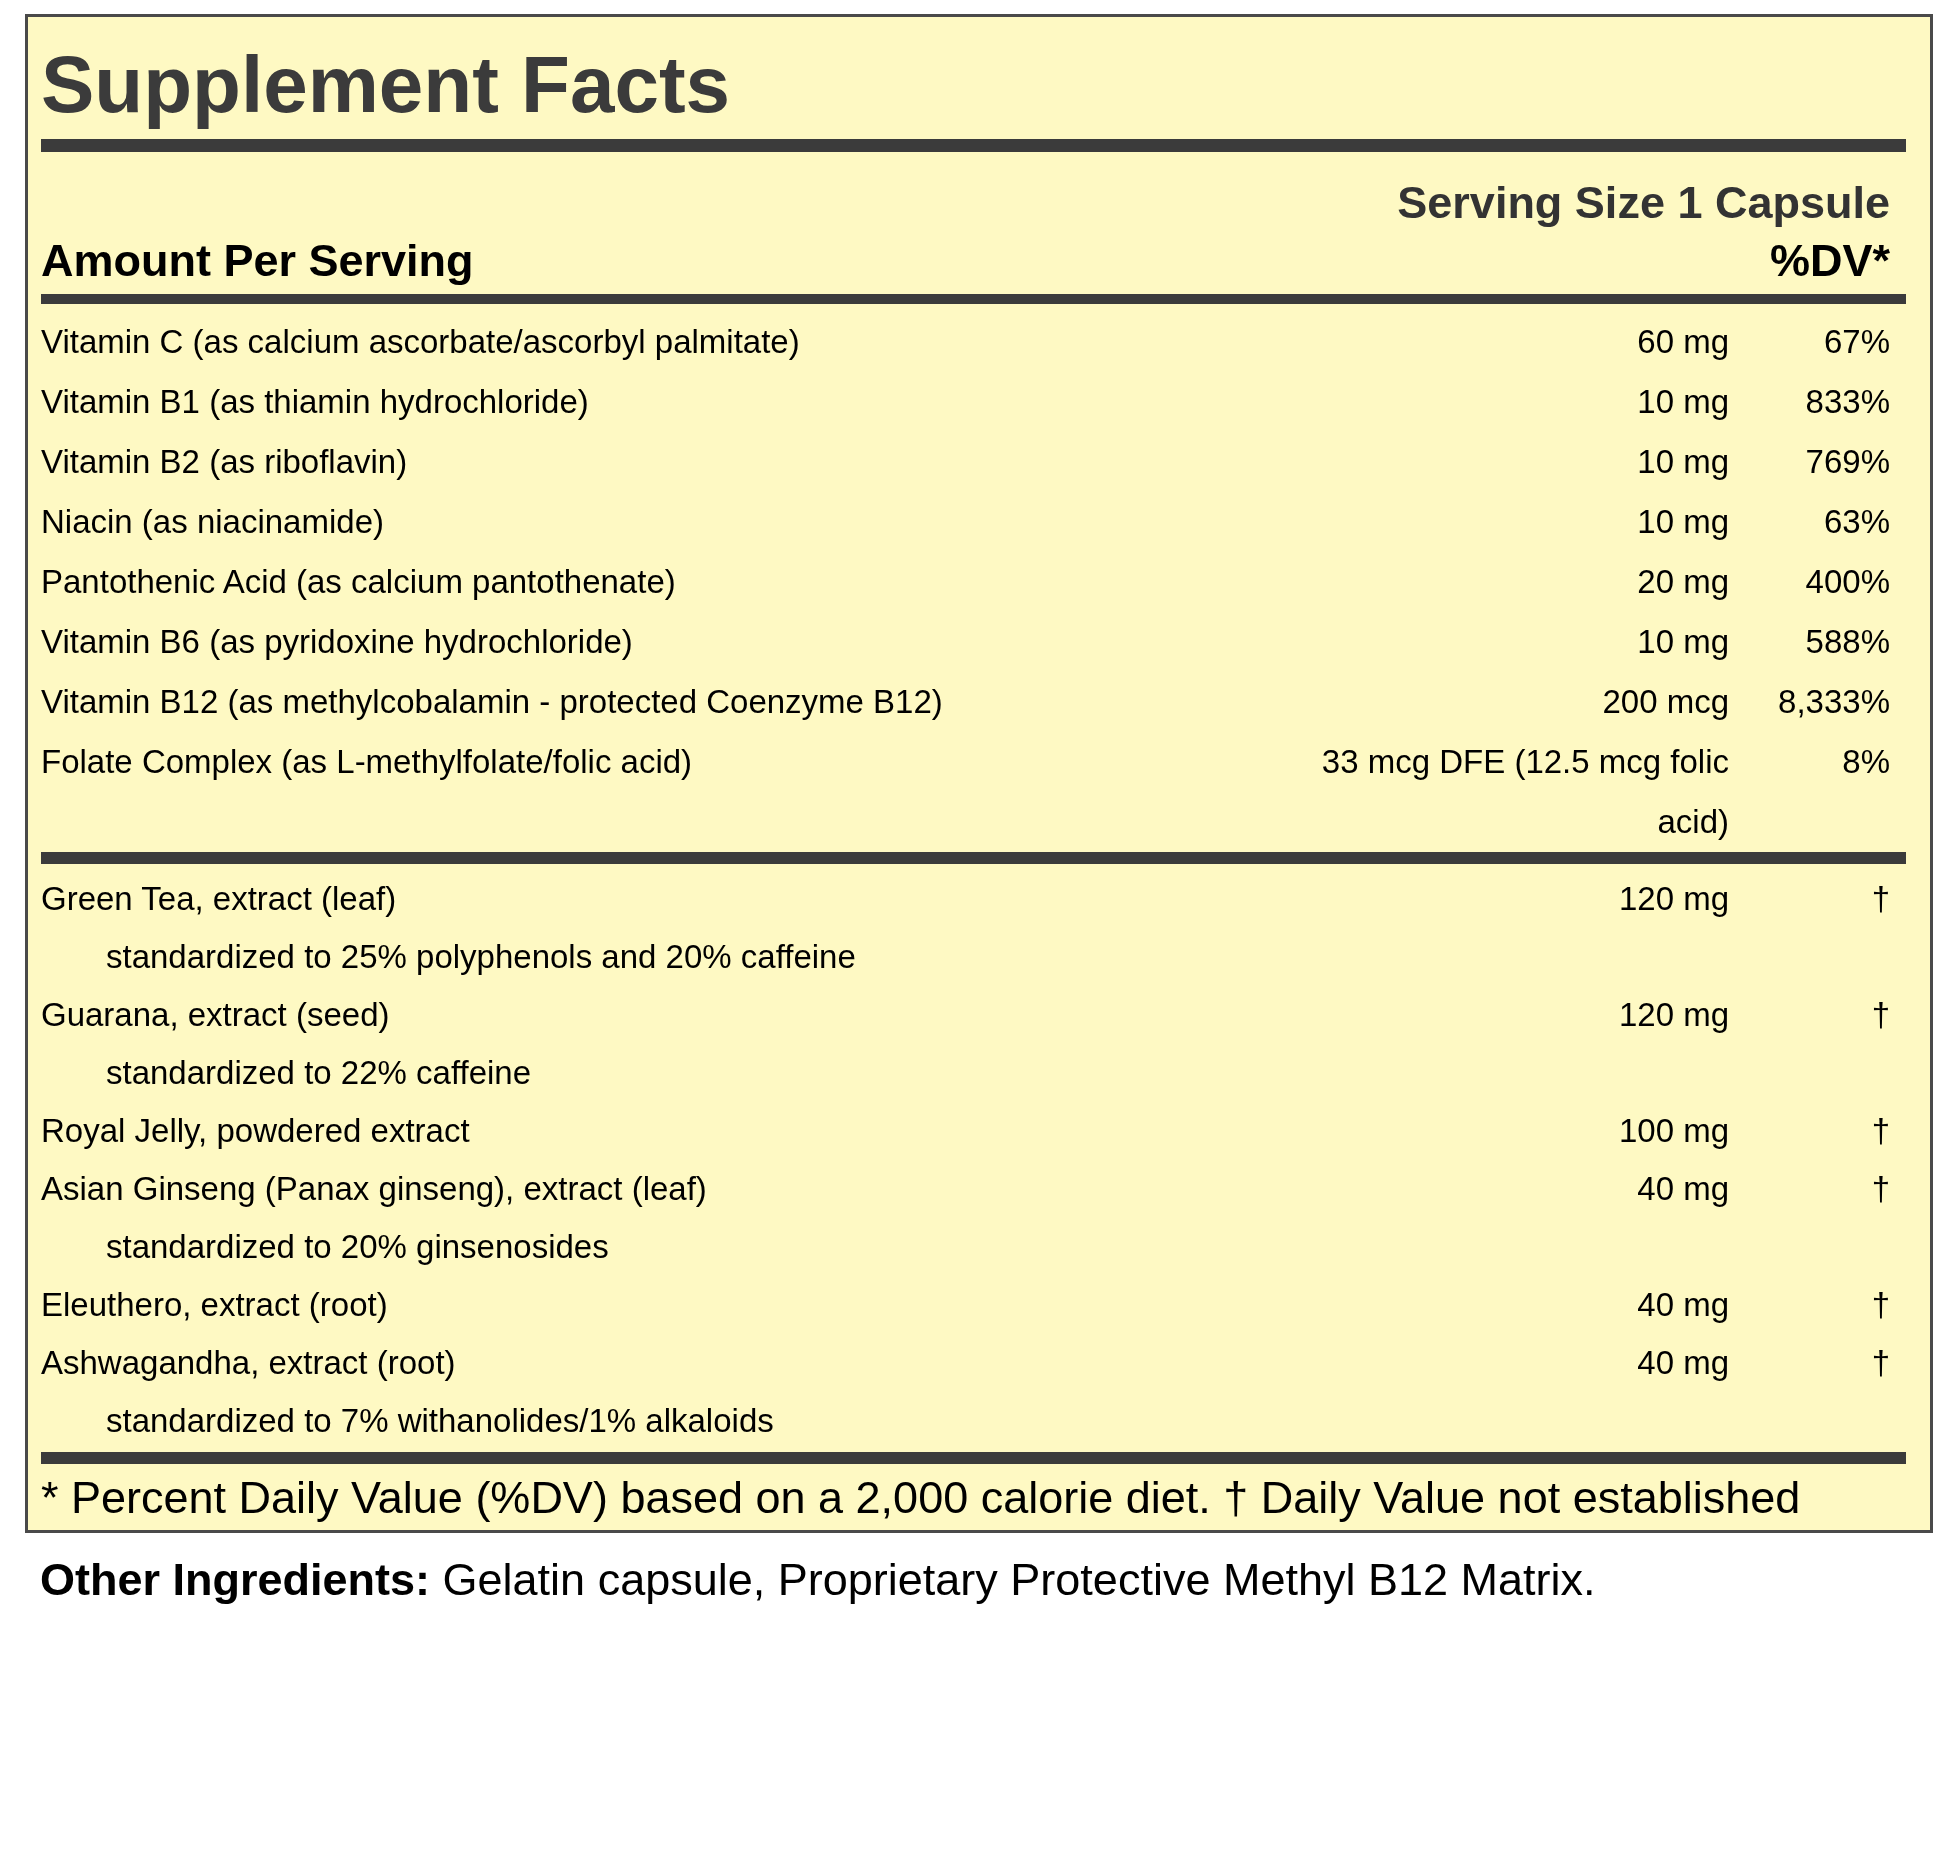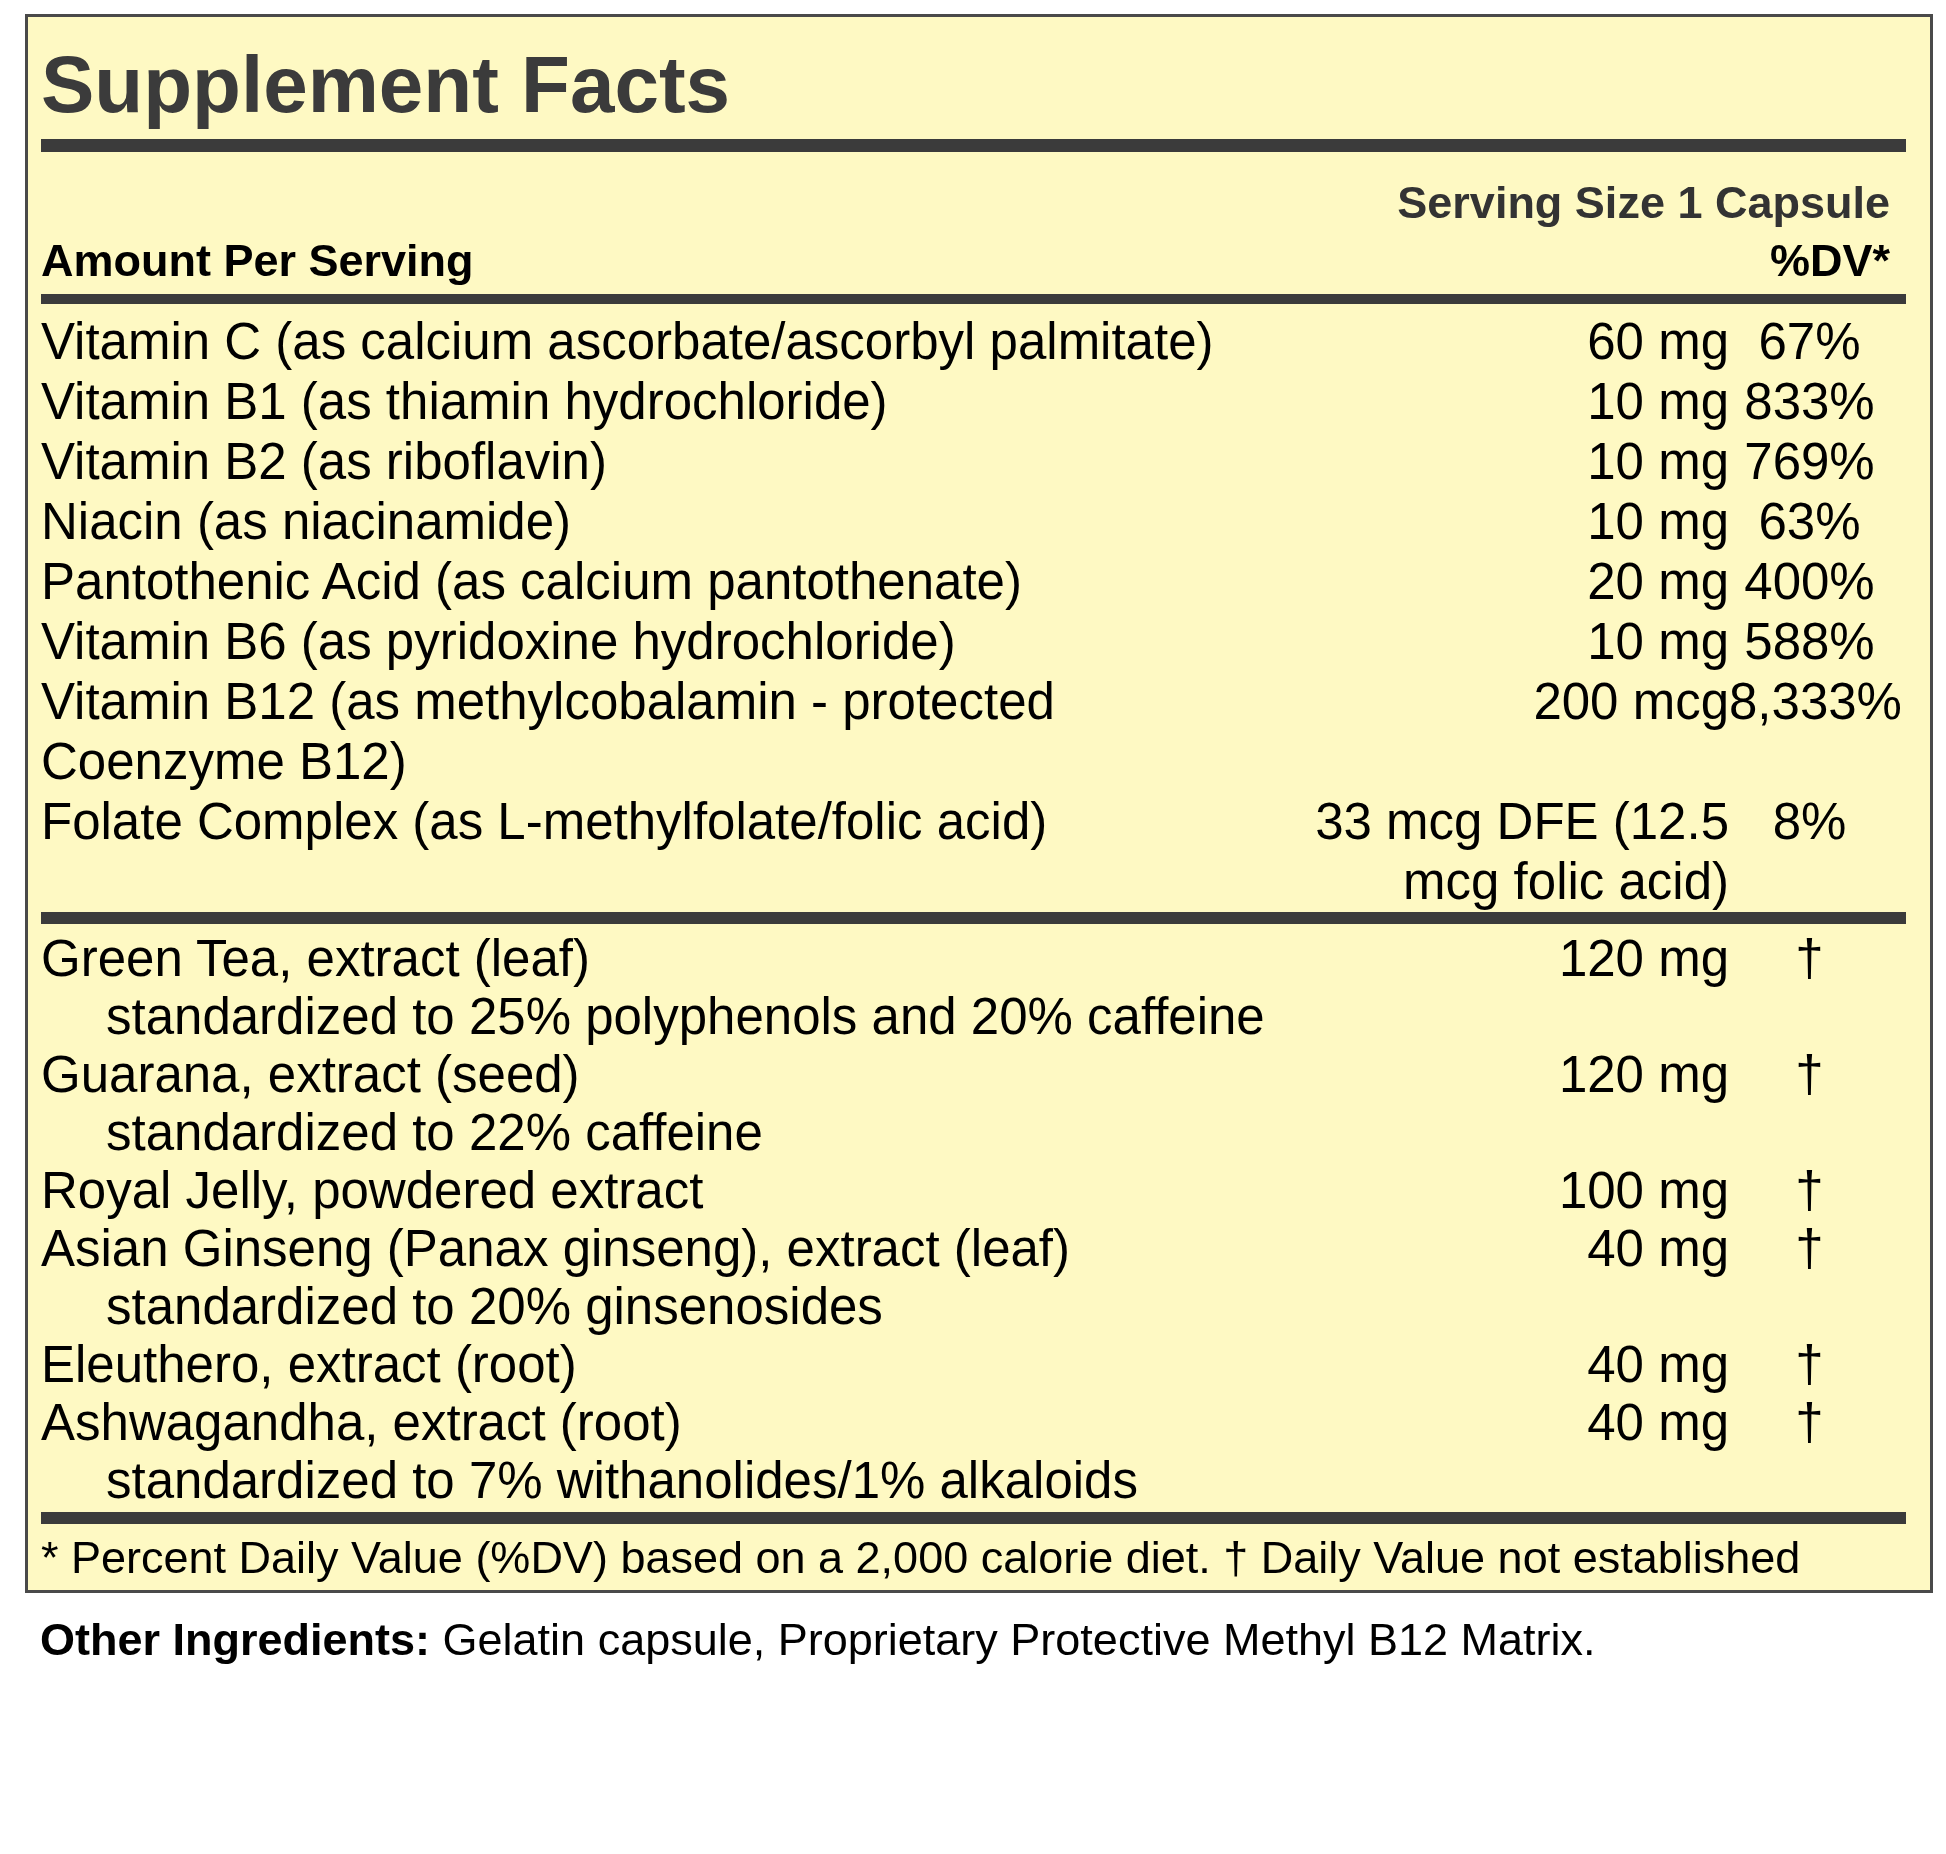--- a/index.html
+++ b/index.html
@@ -34,26 +34,26 @@
     color: #333333;
     text-align: right;
     padding-right: 16px;
   }
   .hdr-row {
     margin-top: 8px;
     display: flex; justify-content: space-between;
     font-size: 45px; font-weight: bold; line-height: 50px; gap: 8px;
   }
   .hdr-right { padding-right: 16px; }
-  .rows { font-size: 51px; }
+  .rows { font-size: 33px; }
   #vitamin-rows { margin-top: 8px; line-height: 60px; }
   #botanical-rows { margin-top: 6px; line-height: 58px; margin-bottom: 2px; }
   .vrow, .bmain { display: grid; grid-template-columns: 1fr 430px 177px; align-items: start; }
   .cell-amt { text-align: right; }
-  .cell-dv  { text-align: center; padding-right: 16px; }
+  .cell-dv  { text-align: right; padding-right: 16px; }
   
   #vitamin-rows .vrow:nth-child(7) .cell-name { max-width: 1170px; }
   .bsub { padding-left: 65px; }
   
   #botanical-rows .brow:nth-child(3) .bsub { padding-left: 200px; }
   .footnote {
     margin-top: 8px;
     font-size: 45px; line-height: 52px;
   }
   .other {

